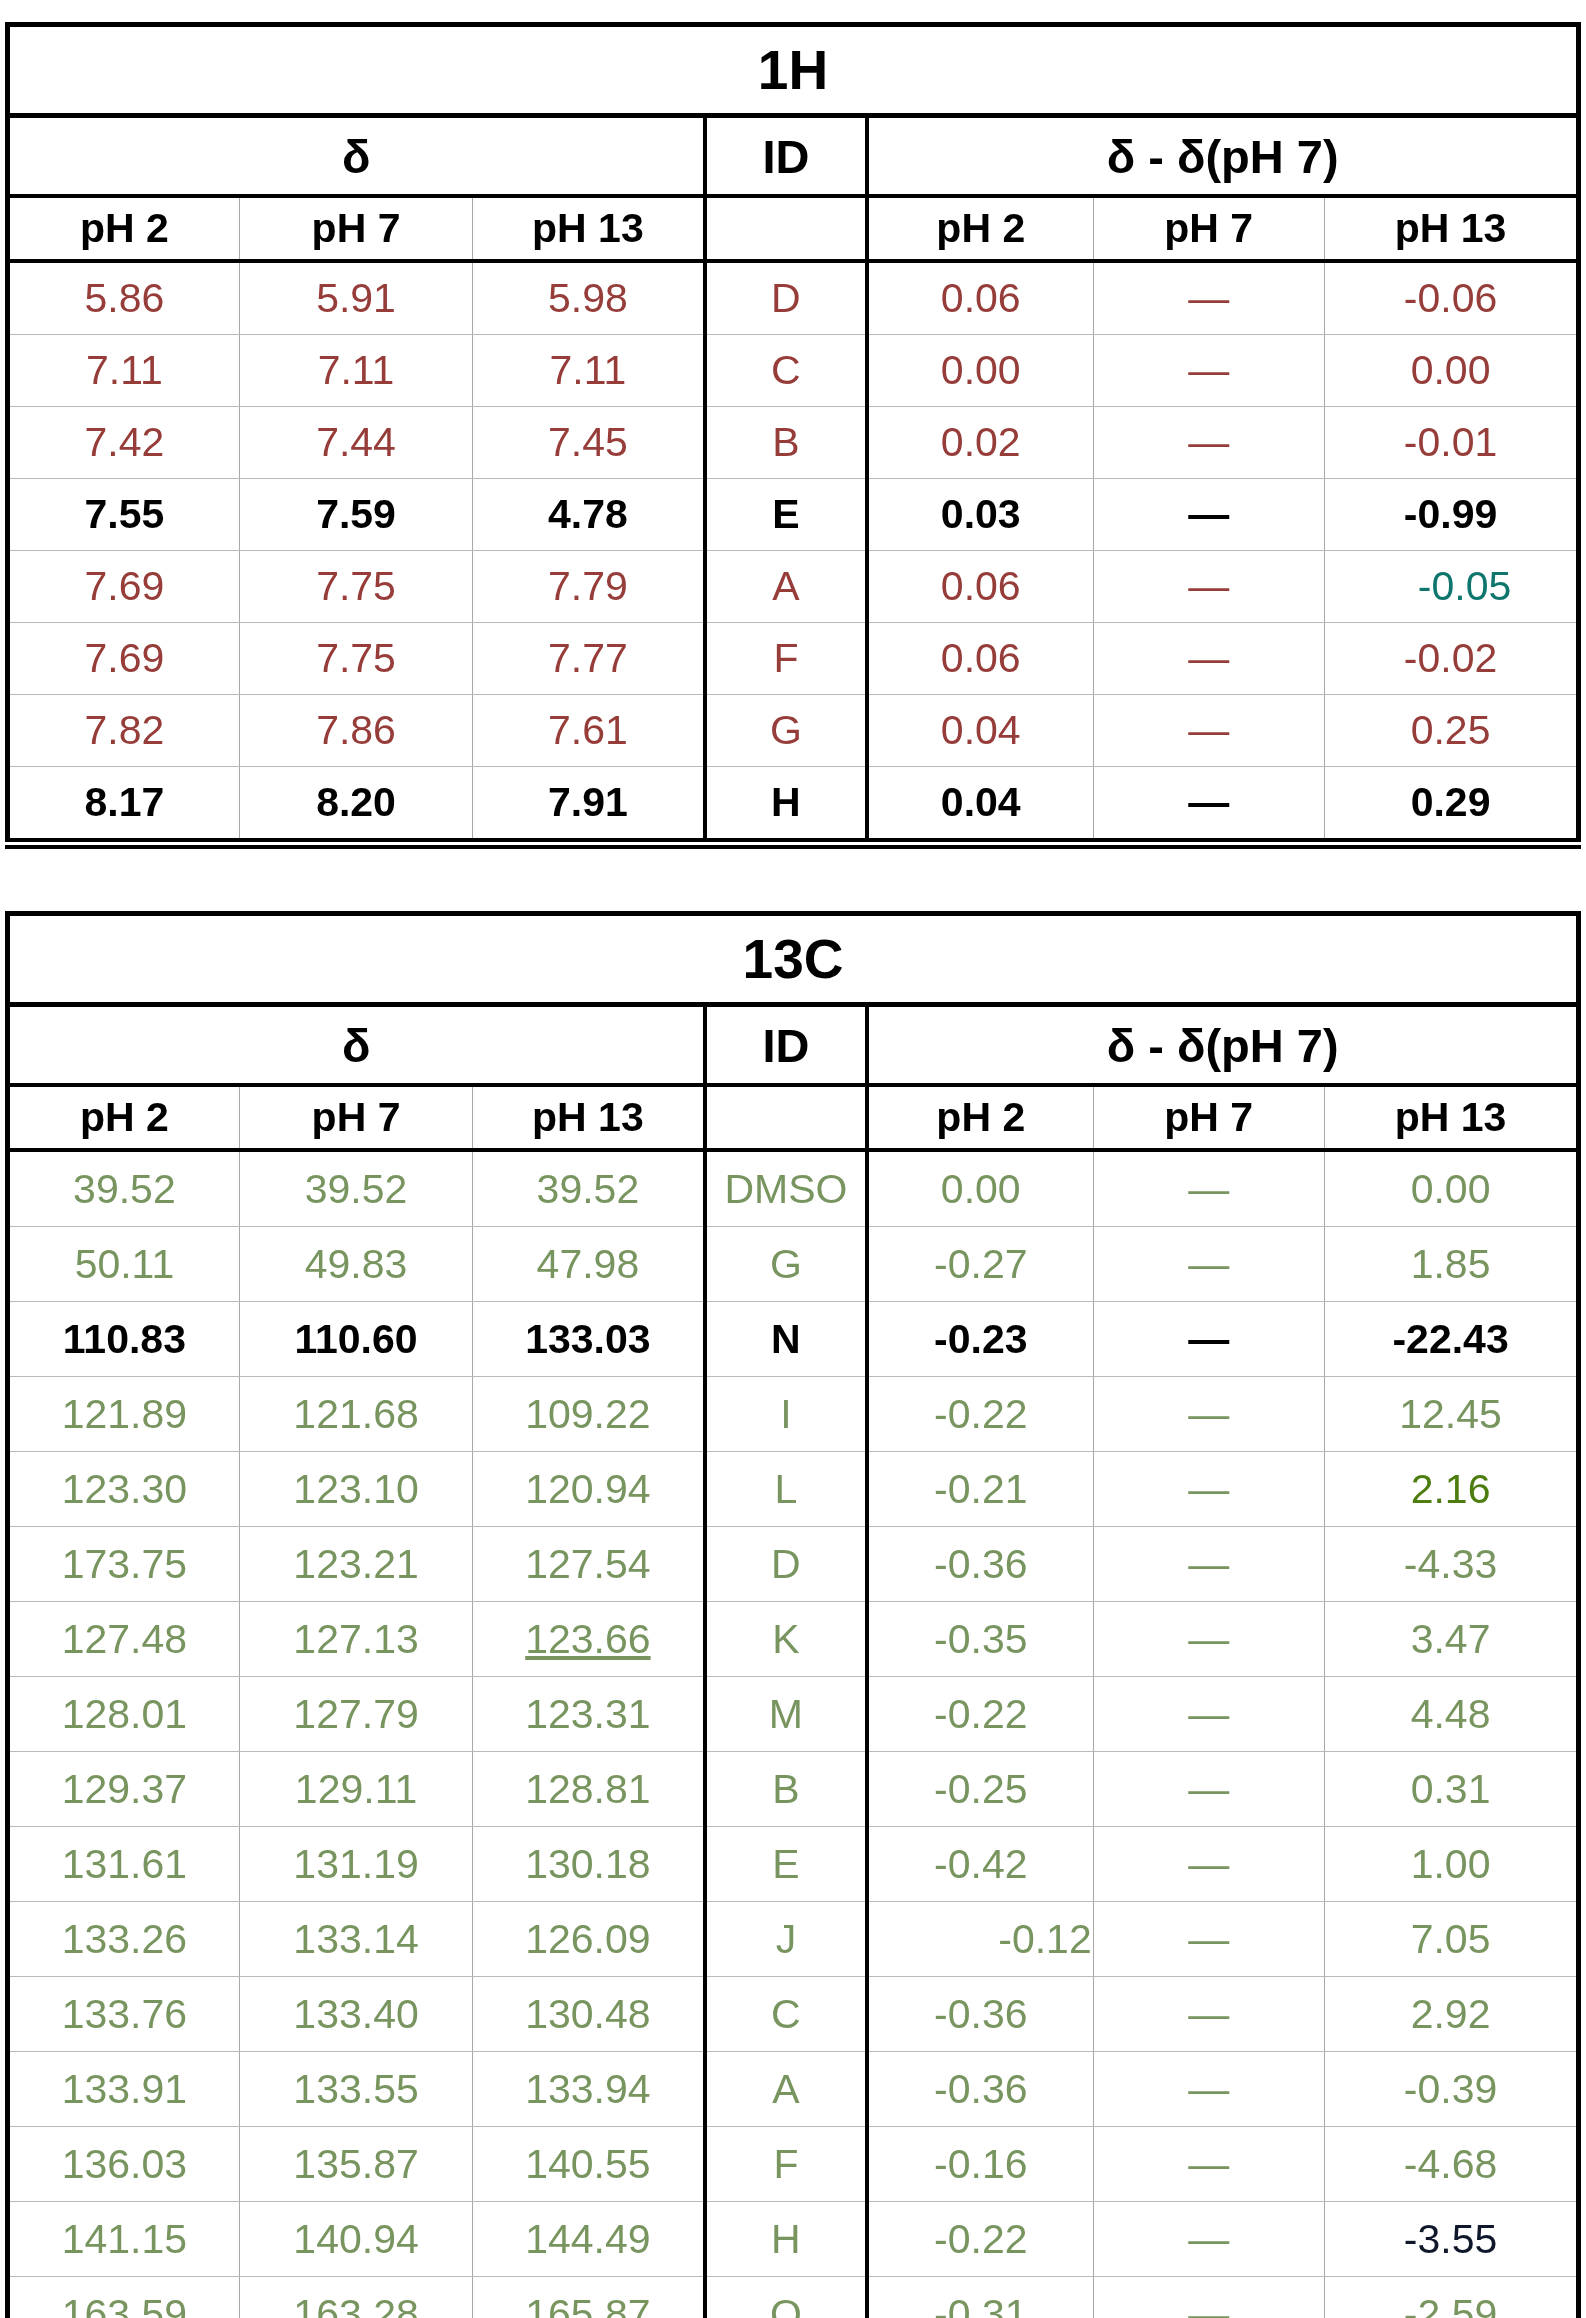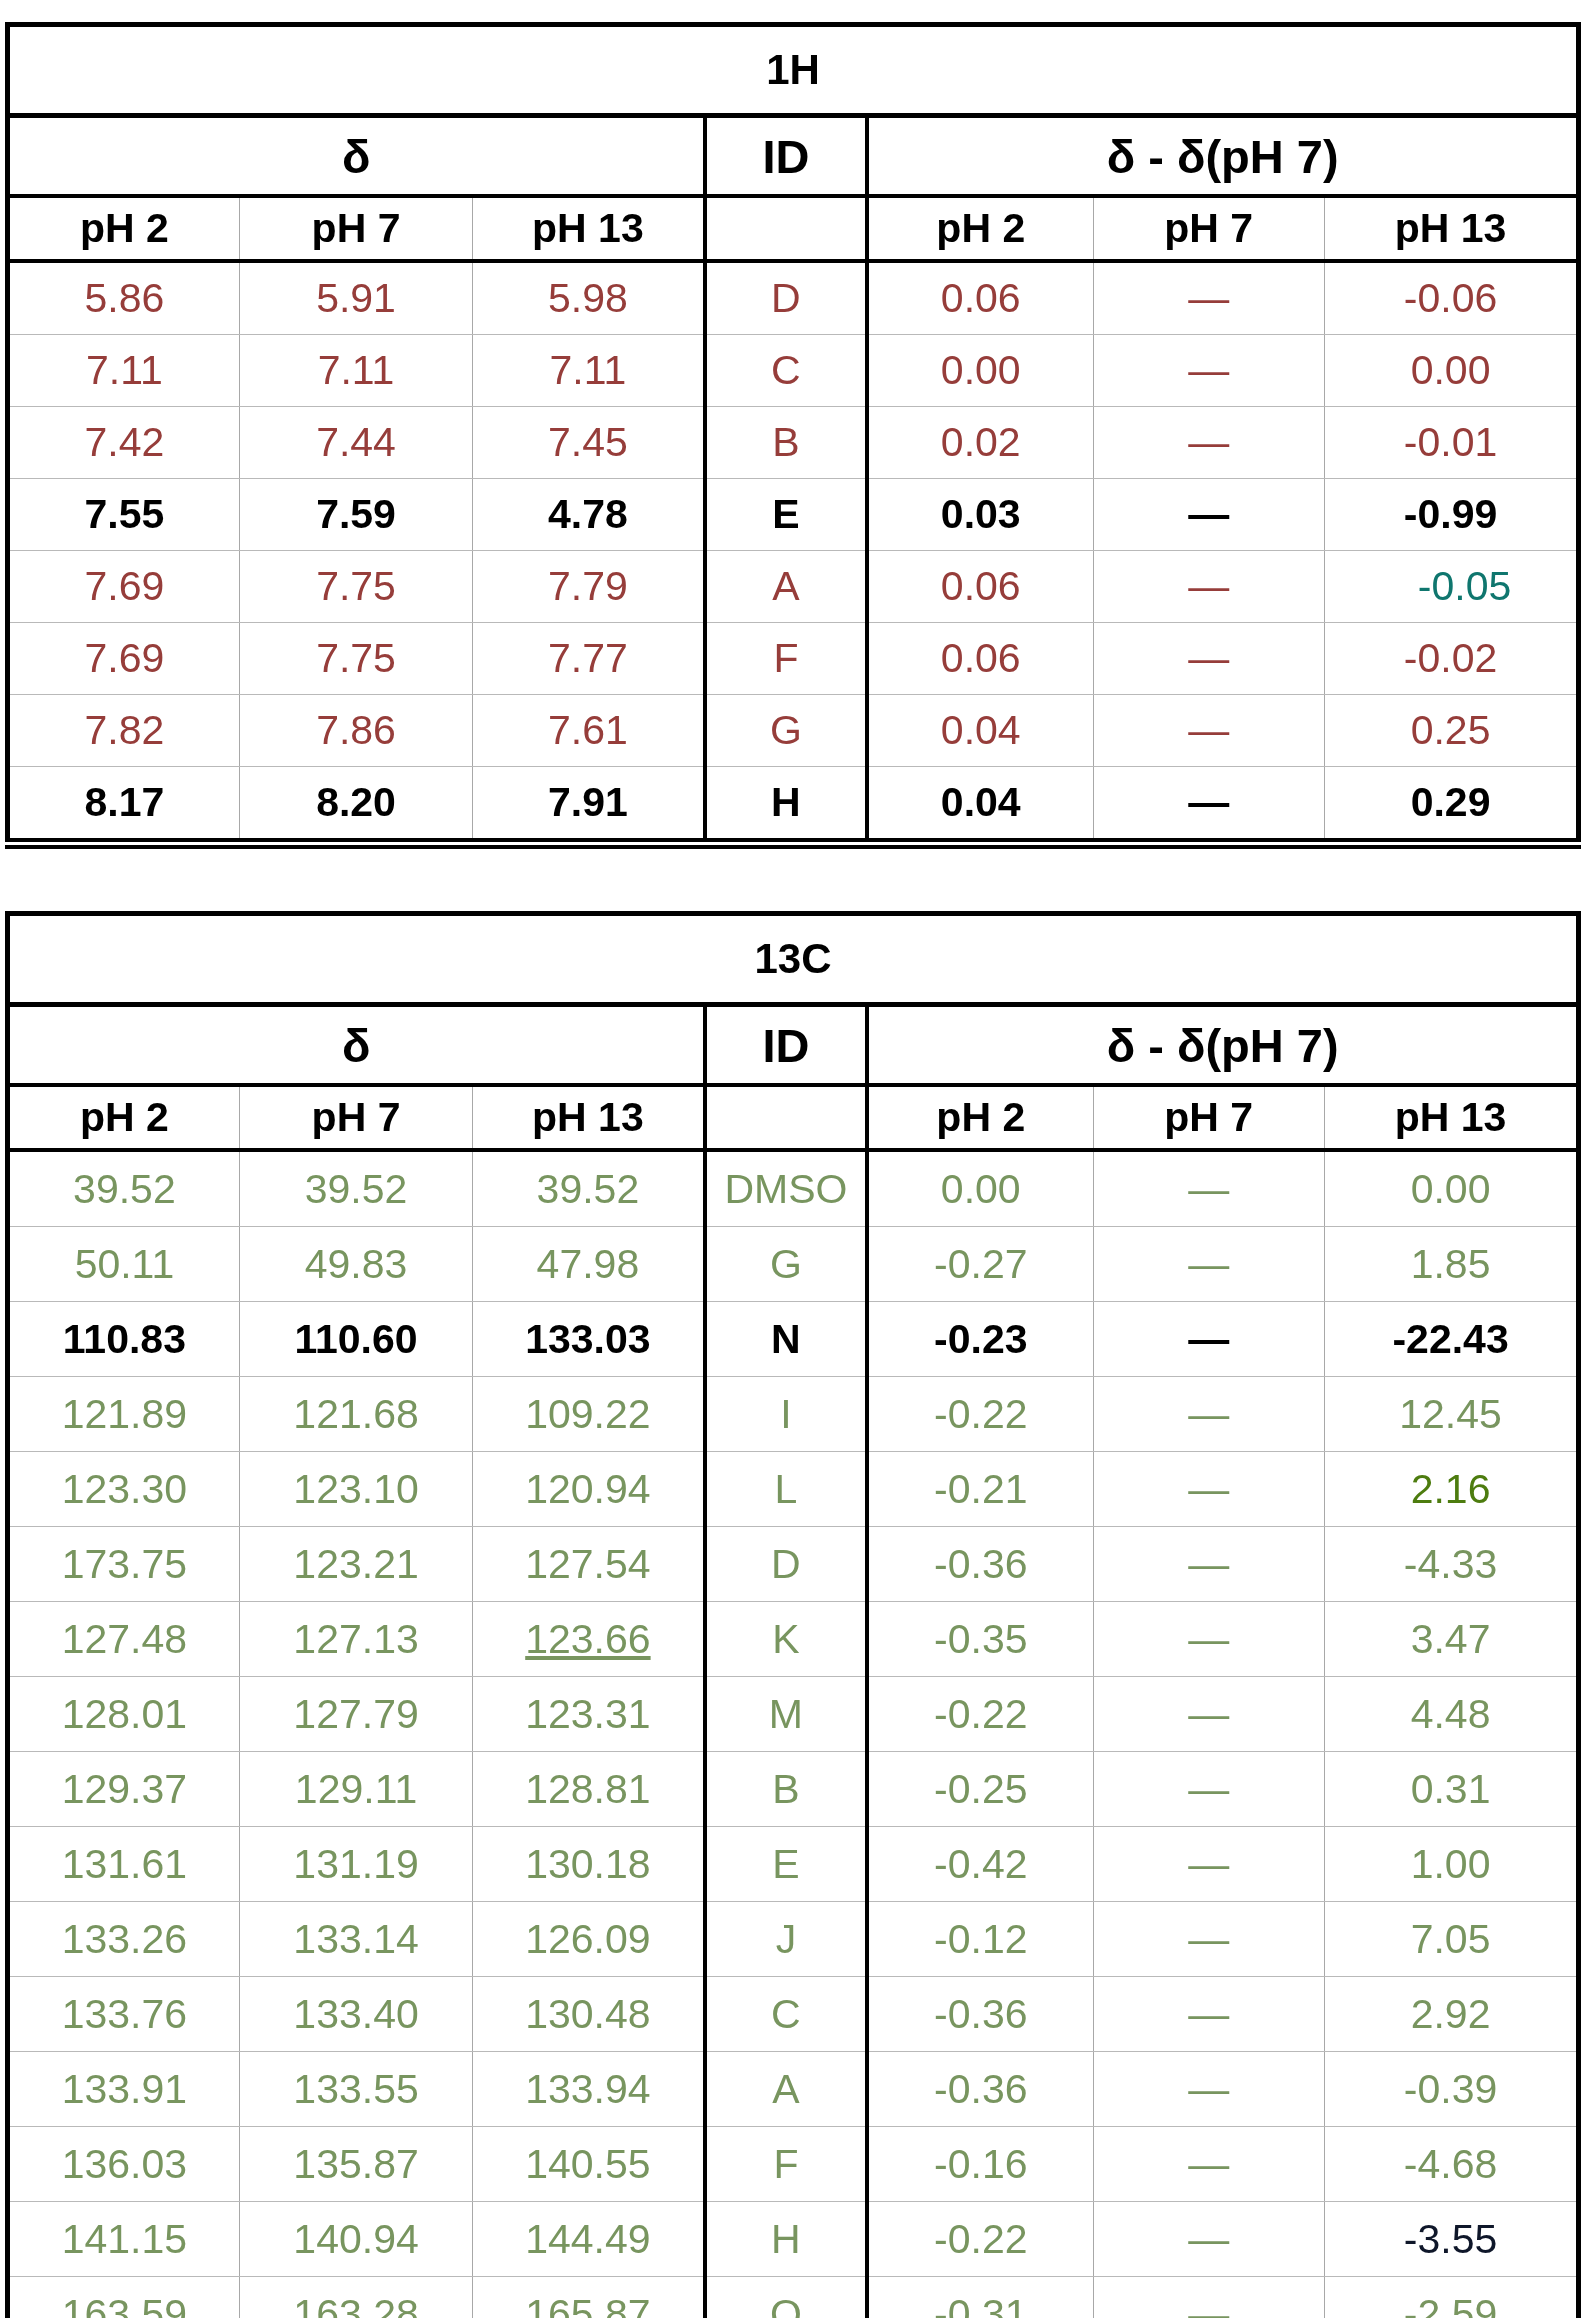--- a/index.html
+++ b/index.html
@@ -27,21 +27,21 @@
   td {
     text-align: center;
     vertical-align: middle;
     overflow: hidden;
     white-space: nowrap;
   }
 
   
   td.title-cell {
     height: 84px;
-    font-size: 42px;
+    font-size: 55px;
     font-weight: bold;
     color: #000000;
     border-bottom: 5.2px solid #000000;
   }
   
   td.sec-cell {
     height: 74px;
     font-size: 47px;
     font-weight: bold;
     color: #000000;
@@ -299,21 +299,21 @@
           <td class="data-cell v-major" style="color: rgb(120, 149, 95);">E</td>
           <td class="data-cell v-minor" style="color: rgb(120, 149, 95);">-0.42</td>
           <td class="data-cell v-minor" style="color: rgb(120, 149, 95);">—</td>
           <td class="data-cell " style="color: rgb(120, 149, 95);">1.00</td>
         </tr>
         <tr>
           <td class="data-cell v-minor" style="color: rgb(120, 149, 95);">133.26</td>
           <td class="data-cell v-minor" style="color: rgb(120, 149, 95);">133.14</td>
           <td class="data-cell v-major" style="color: rgb(120, 149, 95);">126.09</td>
           <td class="data-cell v-major" style="color: rgb(120, 149, 95);">J</td>
-          <td class="data-cell v-minor" style="color: rgb(120, 149, 95);">-0.12</td>
+          <td class="data-cell v-minor" style="color: rgb(120, 149, 95); text-align: right;">-0.12</td>
           <td class="data-cell v-minor" style="color: rgb(120, 149, 95);">—</td>
           <td class="data-cell " style="color: rgb(120, 149, 95);">7.05</td>
         </tr>
         <tr>
           <td class="data-cell v-minor" style="color: rgb(120, 149, 95);">133.76</td>
           <td class="data-cell v-minor" style="color: rgb(120, 149, 95);">133.40</td>
           <td class="data-cell v-major" style="color: rgb(120, 149, 95);">130.48</td>
           <td class="data-cell v-major" style="color: rgb(120, 149, 95);">C</td>
           <td class="data-cell v-minor" style="color: rgb(120, 149, 95);">-0.36</td>
           <td class="data-cell v-minor" style="color: rgb(120, 149, 95);">—</td>

